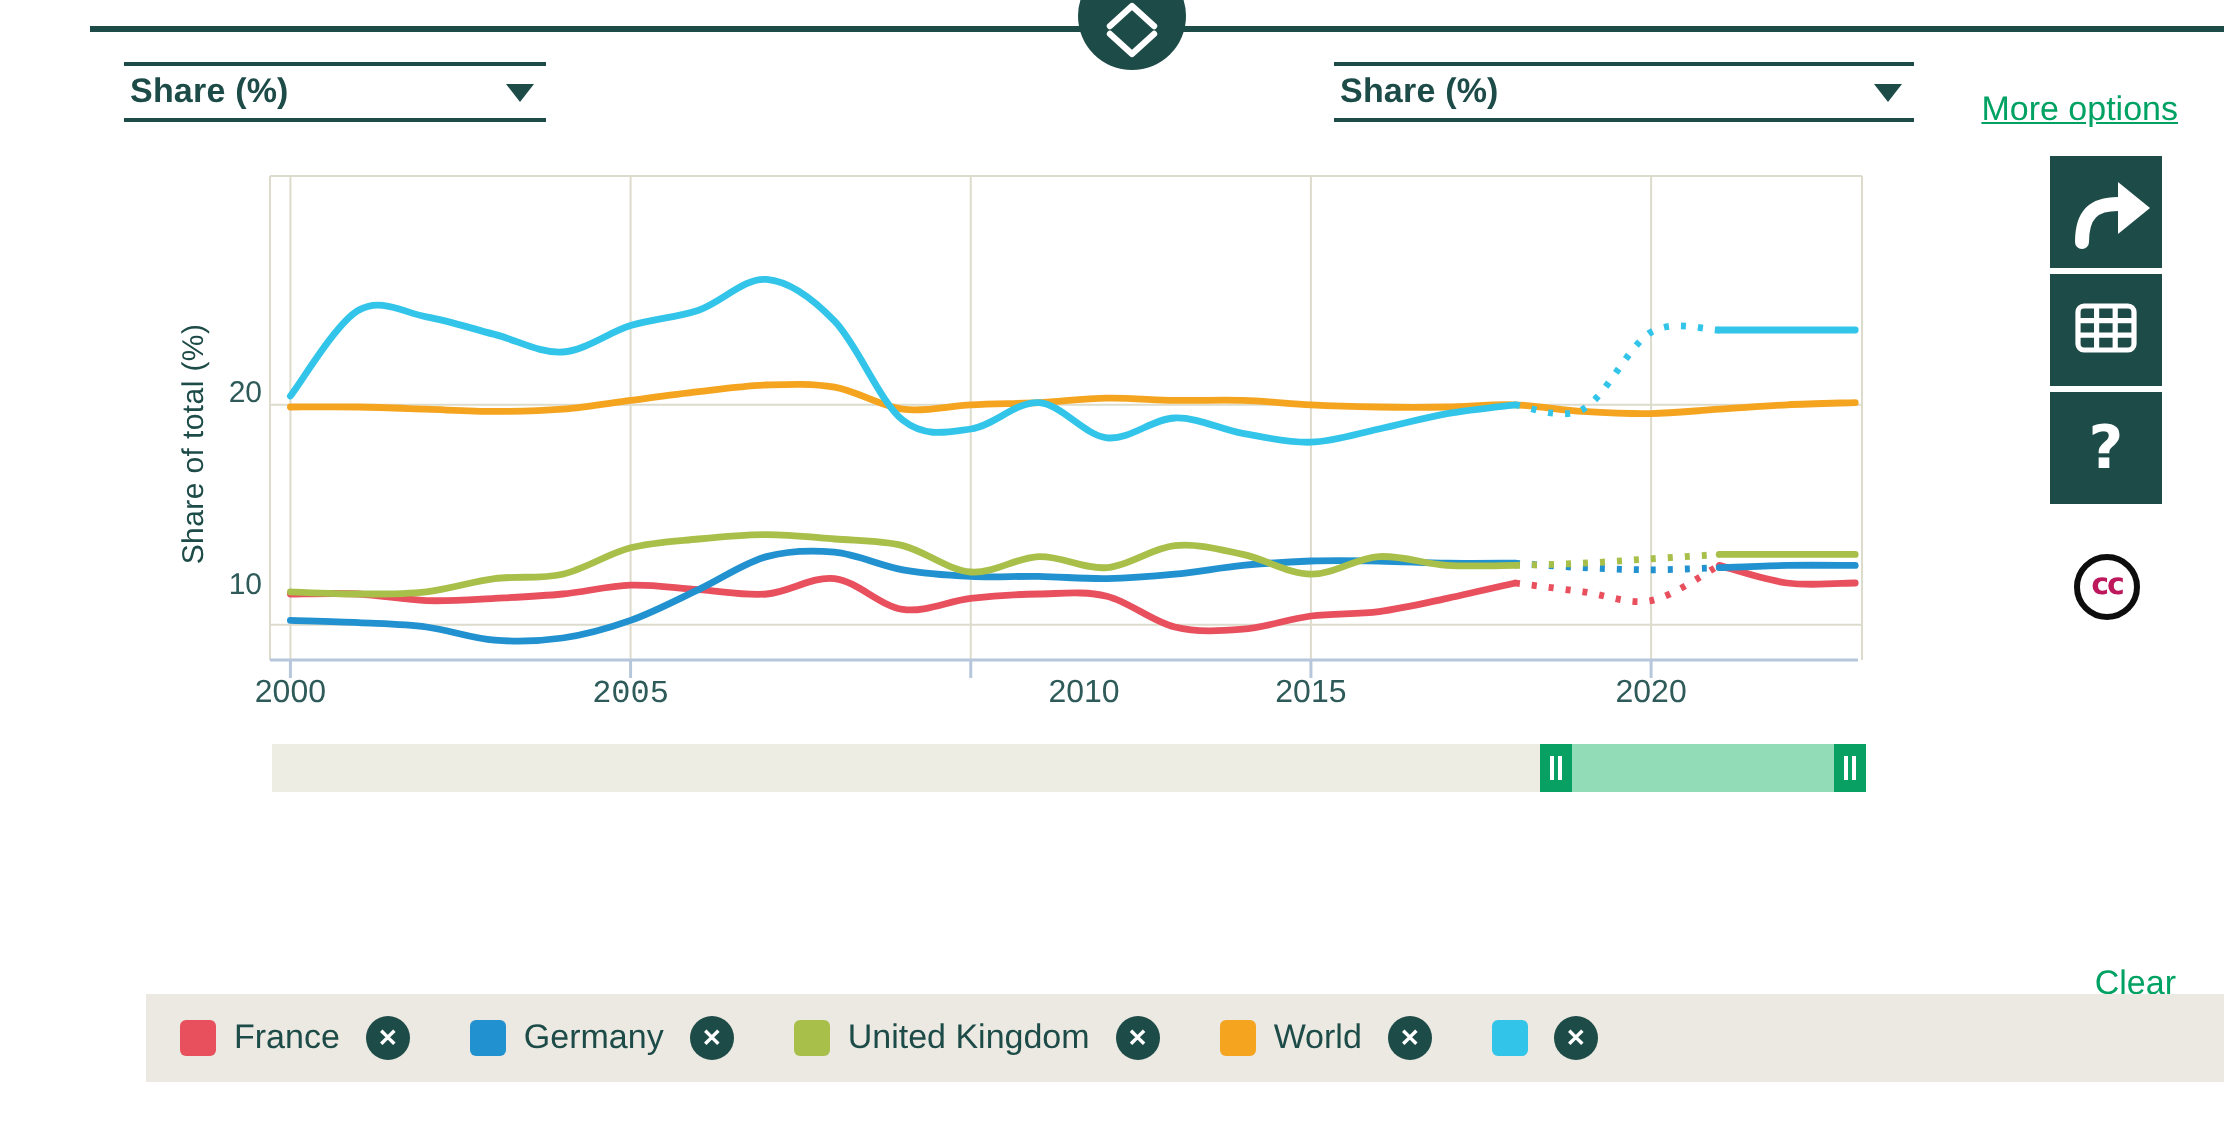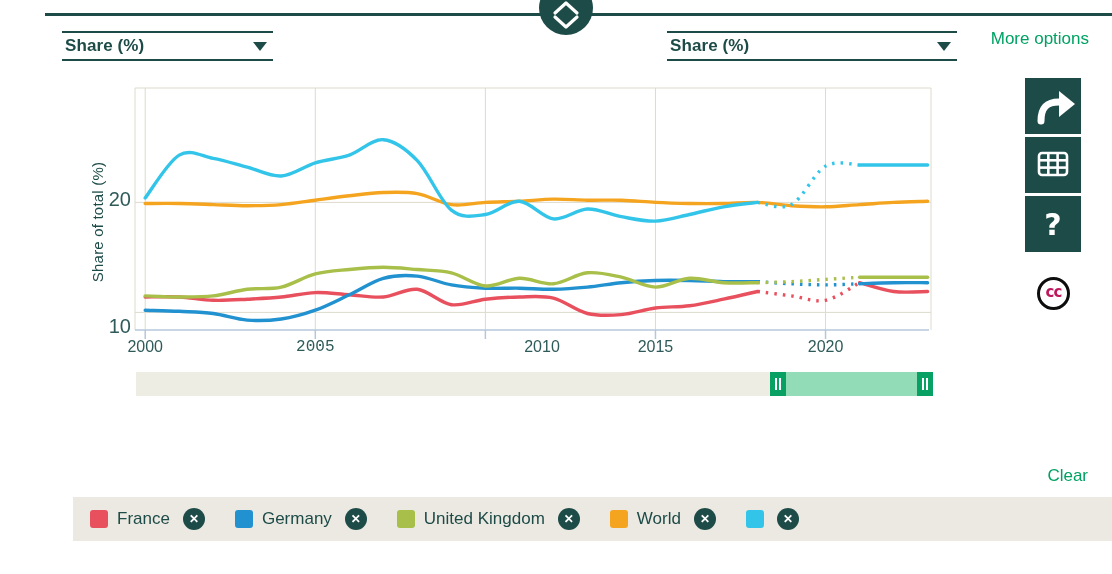--- a/index.html
+++ b/index.html
@@ -15,29 +15,29 @@
 
   .unit-select { position:absolute; top:31px; height:30px; border-top:2px solid #1d4b48;
     border-bottom:2px solid #1d4b48; display:flex; align-items:center; justify-content:space-between;
     padding:0 6px 0 3px; cursor:pointer; background:#fff; }
   .unit-select.left { left:62px; width:211px; }
   .unit-select.right { left:667px; width:290px; }
   .unit-select .val { font-size:17px; font-weight:700; color:#1d4b48; letter-spacing:.1px; }
   .dd-arrow { width:0; height:0; border-left:7px solid transparent; border-right:7px solid transparent;
     border-top:9px solid #1d4b48; }
 
-  a.green-link { color:#00a263; font-size:17px; cursor:pointer; }
+  a.green-link { color:#00a263; font-size:17px; text-decoration:underline; cursor:pointer;margin-top:16px; }
   .more-options { position:absolute; right:23px; top:29px; }
   .clear-link  { position:absolute; right:24px; top:466px; }
 
   .chart-svg { position:absolute; left:0; top:0; }
 
   .ylabel { position:absolute; left:97px; top:222px; transform:translate(-50%,-50%) rotate(-90deg);
     font-size:15px; color:#1d4b48; white-space:nowrap; letter-spacing:.2px; }
-  .ytick { position:absolute; width:32px; left:99px; text-align:right; font-size:20px; color:#2e5b59; }
+  .ytick { position:absolute; width:32px; left:99px; text-align:right; font-size:15px; color:#2e5b59; }
   .xtick { position:absolute; top:338px; transform:translateX(-50%); font-size:16px; color:#2e5b59; }
 
   .slider-track { position:absolute; left:136px; top:372px; width:797px; height:24px; background:#eeede3; }
   .slider-sel { position:absolute; top:0; height:24px; background:#92dcb8; }
   .slider-handle { position:absolute; top:0; width:16px; height:24px; background:#09a163; cursor:ew-resize; }
   .slider-handle::before, .slider-handle::after { content:""; position:absolute; top:6px; width:2px;
     height:12px; background:#fff; }
   .slider-handle::before { left:5px; } .slider-handle::after { left:9px; }
 
   .side-btn { position:absolute; left:1025px; width:56px; height:56px; background:#1d4b48; border:none;
@@ -110,21 +110,21 @@
       <path d="M757.5,282.7 C763.2,282.5 780.2,282.2 791.5,281.6 C802.9,281.1 814.2,280.1 825.5,279.4 C836.9,278.7 853.9,277.6 859.6,277.2" fill="none" stroke="#a8bf4a" stroke-width="3.4" stroke-linecap="butt" stroke-linejoin="round" stroke-dasharray="2.5 6"></path>
       <path d="M859.6,277.2 C865.2,277.2 882.2,277.2 893.6,277.2 C904.9,277.2 921.9,277.2 927.6,277.2" fill="none" stroke="#a8bf4a" stroke-width="3.4" stroke-linecap="round" stroke-linejoin="round"></path>
       <path d="M145.2,203.5 C150.9,203.5 167.9,203.3 179.2,203.5 C190.6,203.7 201.9,204.2 213.2,204.6 C224.6,205.0 235.9,205.7 247.3,205.7 C258.6,205.7 269.9,205.5 281.3,204.6 C292.6,203.7 304.0,201.7 315.3,200.2 C326.6,198.7 338.0,197.1 349.3,195.8 C360.6,194.5 372.0,192.9 383.3,192.5 C394.7,192.1 406.0,191.6 417.3,193.6 C428.7,195.6 440.0,203.1 451.4,204.6 C462.7,206.1 474.0,203.0 485.4,202.4 C496.7,201.8 508.1,201.8 519.4,201.3 C530.7,200.7 542.1,199.3 553.4,199.1 C564.7,198.9 576.1,200.0 587.4,200.2 C598.8,200.4 610.1,199.8 621.4,200.2 C632.8,200.6 644.1,201.8 655.5,202.4 C666.8,203.0 678.1,203.3 689.5,203.5 C700.8,203.7 712.2,203.7 723.5,203.5 C734.8,203.3 746.2,202.0 757.5,202.4 C768.9,202.8 780.2,205.0 791.5,205.7 C802.9,206.4 814.2,207.0 825.5,206.8 C836.9,206.6 848.2,205.3 859.6,204.6 C870.9,203.9 882.2,203.0 893.6,202.4 C904.9,201.8 921.9,201.5 927.6,201.3" fill="none" stroke="#f5a41f" stroke-width="3.4" stroke-linecap="round" stroke-linejoin="round"></path>
       <path d="M145.2,198.0 C150.9,190.8 167.9,161.7 179.2,155.1 C190.6,148.5 201.9,156.4 213.2,158.4 C224.6,160.4 235.9,164.3 247.3,167.2 C258.6,170.1 269.9,176.7 281.3,176.0 C292.6,175.3 304.0,166.3 315.3,162.8 C326.6,159.3 338.0,158.9 349.3,155.1 C360.6,151.3 372.0,138.8 383.3,139.7 C394.7,140.6 406.0,148.9 417.3,160.6 C428.7,172.3 440.0,201.1 451.4,210.1 C462.7,219.1 474.0,216.0 485.4,214.5 C496.7,213.0 508.1,200.6 519.4,201.3 C530.7,202.0 542.1,217.6 553.4,218.9 C564.7,220.2 576.1,209.4 587.4,209.0 C598.8,208.6 610.1,214.7 621.4,216.7 C632.8,218.7 644.1,221.5 655.5,221.1 C666.8,220.7 678.1,216.9 689.5,214.5 C700.8,212.1 712.2,208.8 723.5,206.8 C734.8,204.8 751.8,203.1 757.5,202.4" fill="none" stroke="#32c5e9" stroke-width="3.4" stroke-linecap="round" stroke-linejoin="round"></path>
       <path d="M757.5,202.4 C763.2,202.8 780.2,210.7 791.5,204.6 C802.9,198.5 814.2,172.7 825.5,166.1 C836.9,159.5 853.9,165.2 859.6,165.0" fill="none" stroke="#32c5e9" stroke-width="3.4" stroke-linecap="butt" stroke-linejoin="round" stroke-dasharray="2.5 6"></path>
       <path d="M859.6,165.0 C865.2,165.0 882.2,165.0 893.6,165.0 C904.9,165.0 921.9,165.0 927.6,165.0" fill="none" stroke="#32c5e9" stroke-width="3.4" stroke-linecap="round" stroke-linejoin="round"></path>
     </svg>
 
   <div class="ylabel">Share of total (%)</div>
   <div id="yticks">
-      <div class="ytick" style="top: 315px;">10</div>
+      <div class="ytick" style="top: 284px;">10</div>
       <div class="ytick" style="top: 188.4px;">20</div>
     </div>
   <div id="xticks">
       <div class="xtick" style="left: 145.205px;">2000</div>
       <div class="xtick" style="left: 315.291px; font-family: Liberation Mono, monospace;">2005</div>
       <div class="xtick" style="left: 498px; margin-left: 44px;">2010</div>
       <div class="xtick" style="left: 655.462px;">2015</div>
       <div class="xtick" style="left: 825.547px;">2020</div>
     </div>
 

